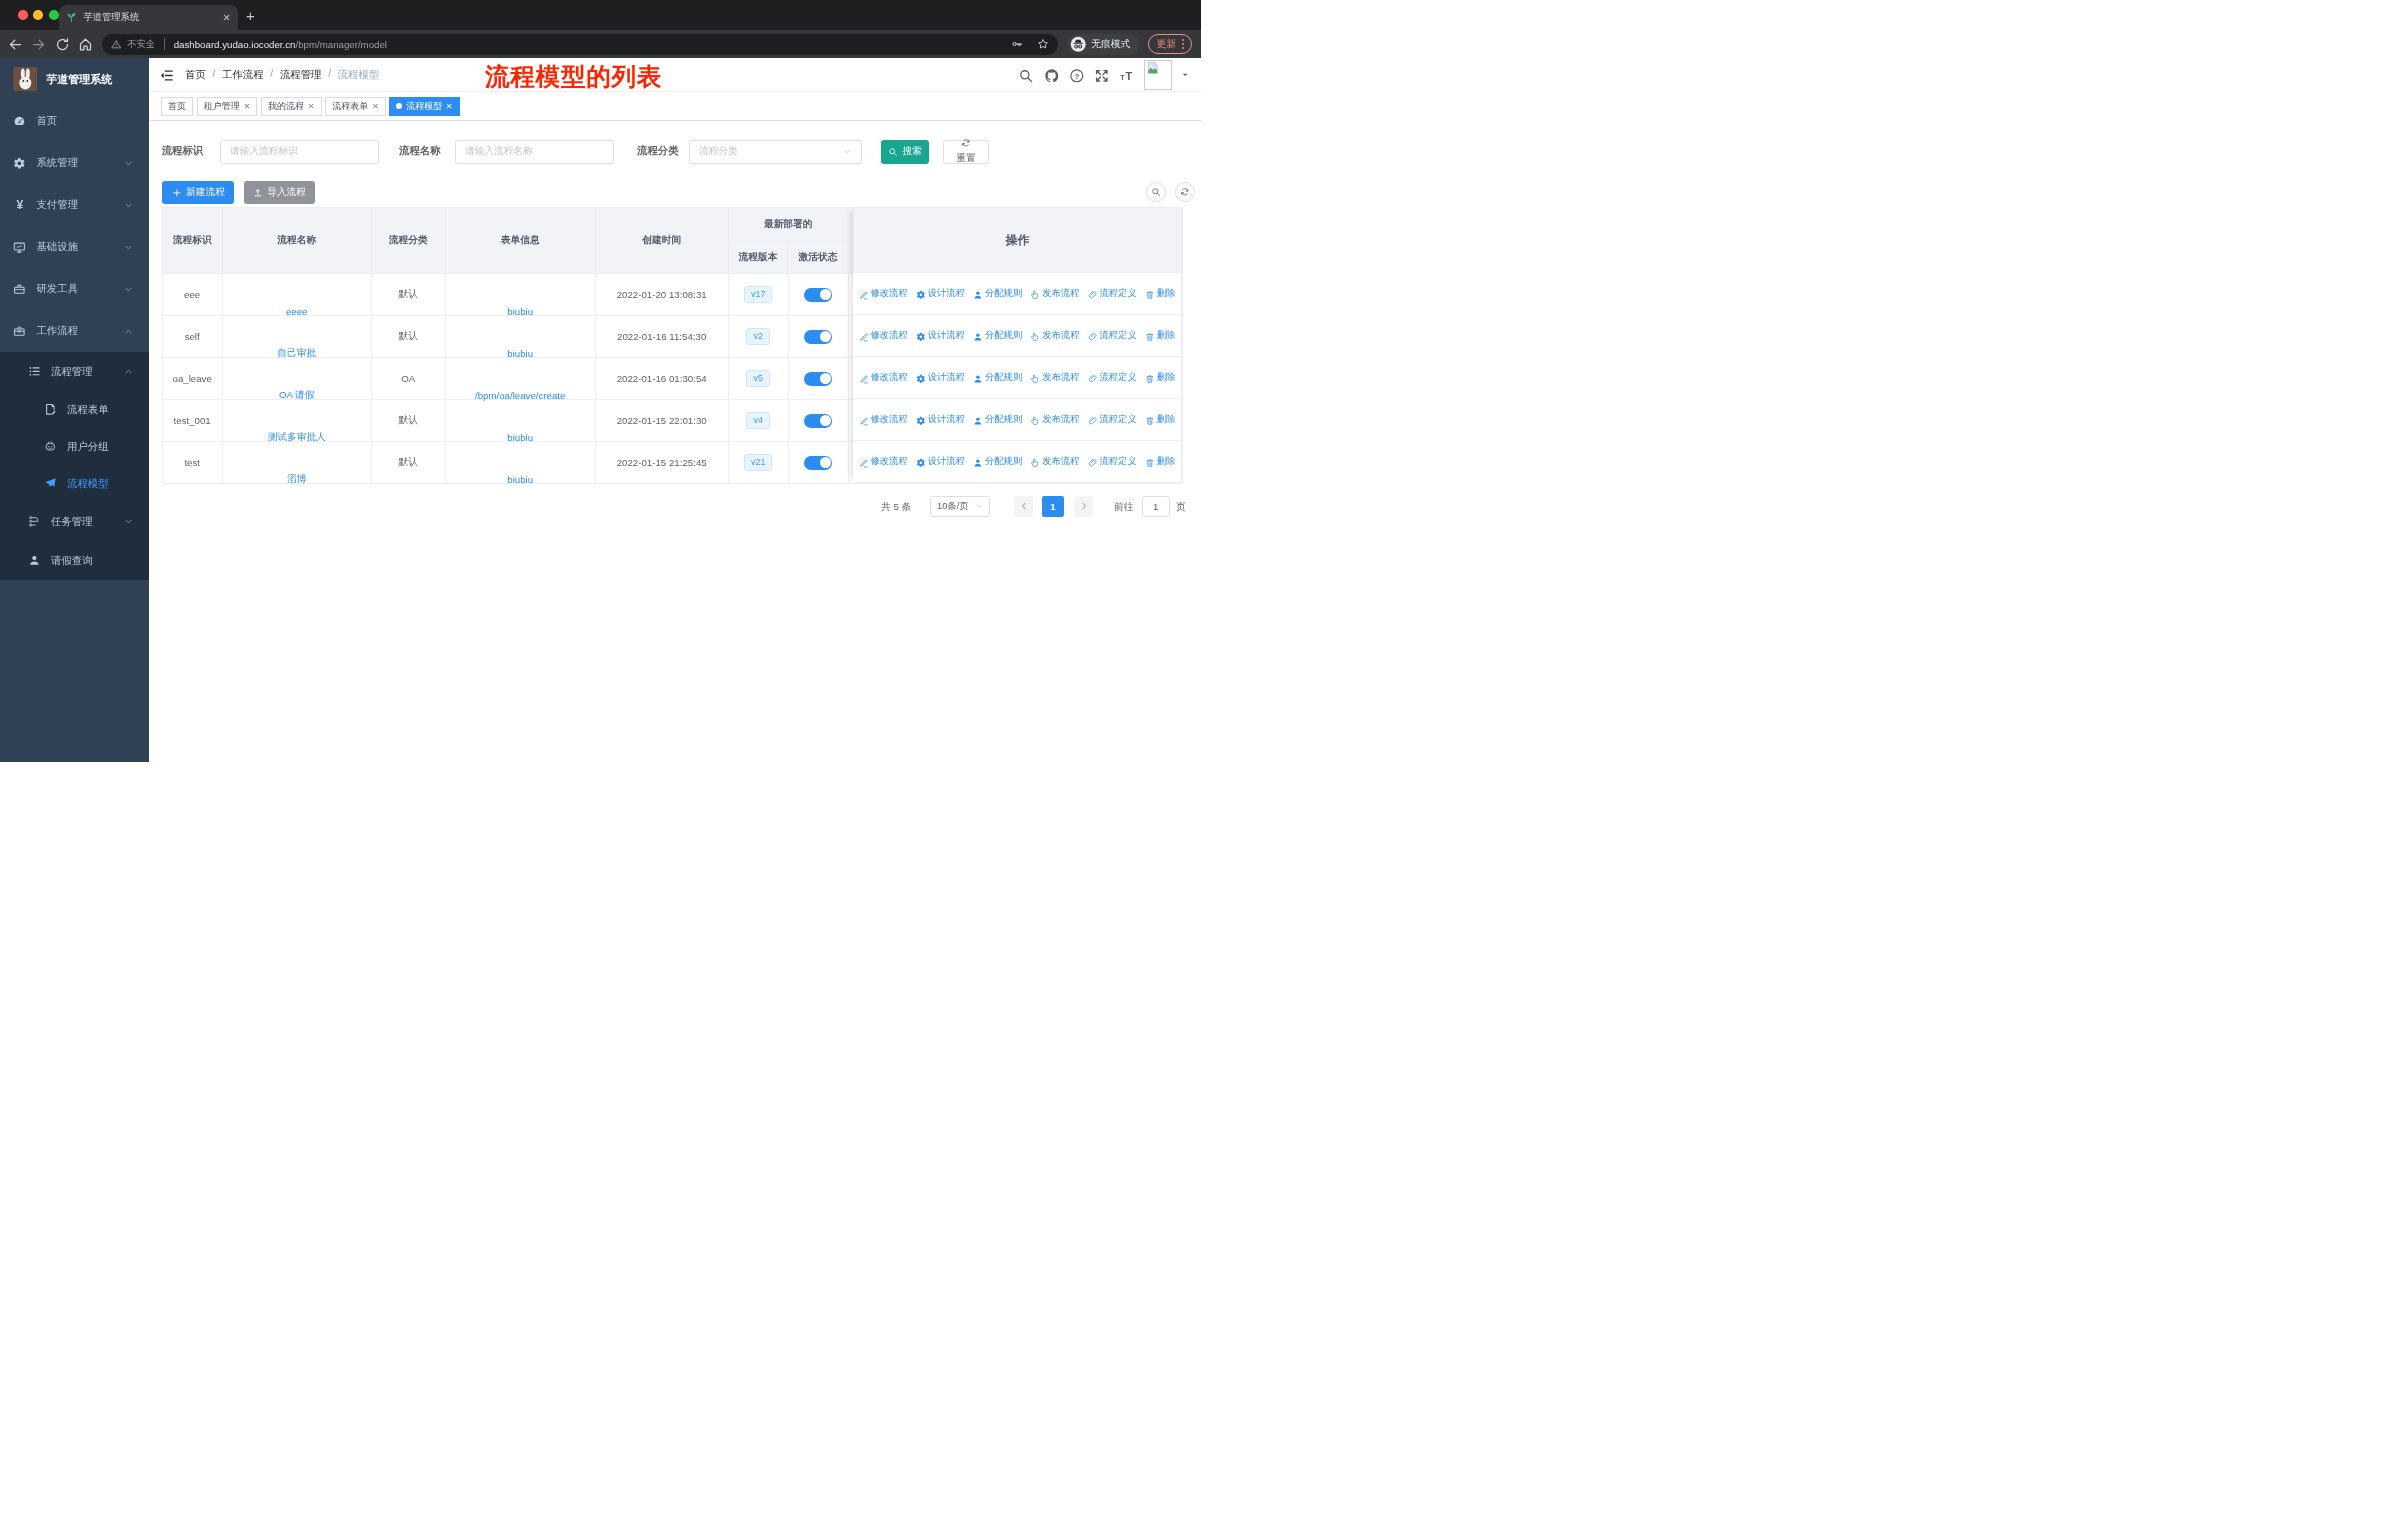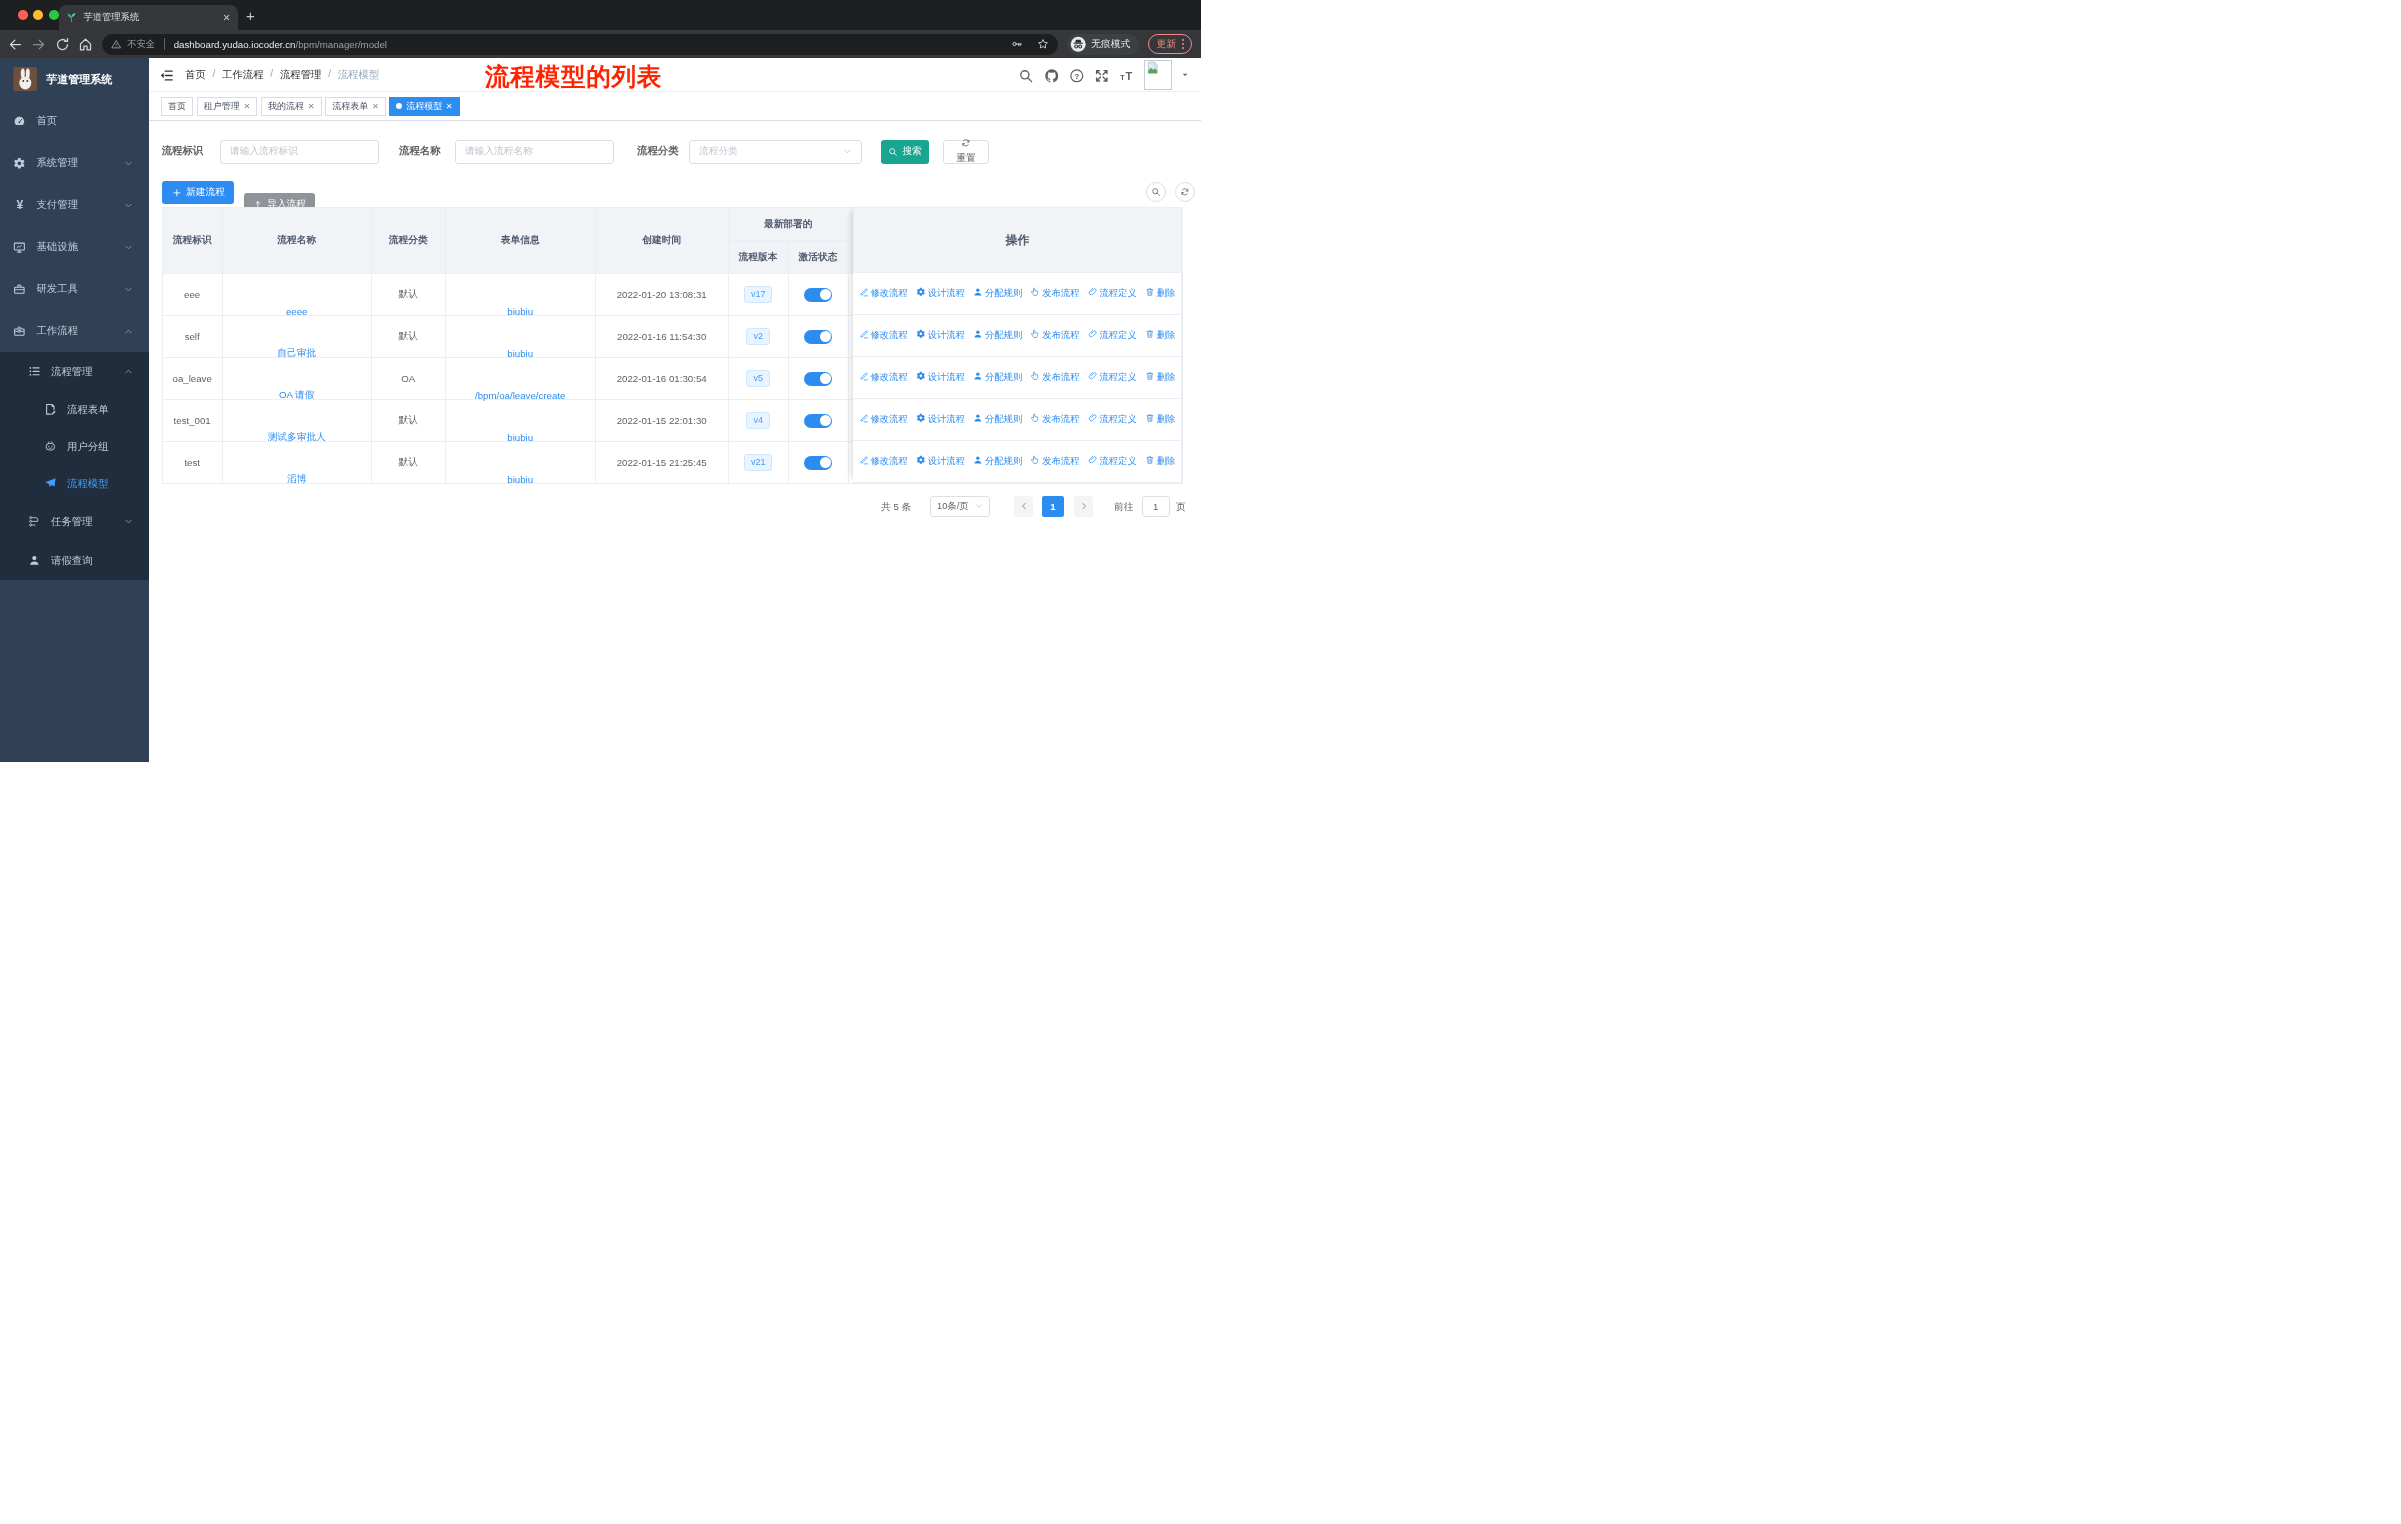--- a/index.html
+++ b/index.html
@@ -85,21 +85,21 @@
             display:flex; align-items:center; padding:0 9px; font-size:9.7px; color:#bfc3cc; }
   .finput .caret { margin-left:auto; width:9px; height:9px; color:#c0c4cc; }
   .btn { display:inline-flex; align-items:center; justify-content:center; gap:4.5px; border-radius:3px;
          font-size:9.7px; height:24px; cursor:pointer; white-space:nowrap; }
   #btn-search { left:732px; top:18.6px; width:48px; background:#18a690; color:#fff; }
   #btn-search .ic, #btn-reset .ic { width:9.7px; height:9.7px; }
   #btn-reset { left:794px; top:18.6px; width:46px; background:#fff; border:0.7px solid #dcdfe6; color:#606266;flex-direction:column; }
 
   
   #btn-create { left:13.4px; top:60px; width:72px; height:23px; background:#2d8cf0; color:#fff; }
-  #btn-import { left:95px; top:60px; width:71px; height:23px; background:#909399; color:#fff;margin-top:12px; }
+  #btn-import { left:95px; top:60px; width:71px; height:23px; background:#909399; color:#fff; }
   .btn .ic16 { width:9.7px; height:9.7px; }
   .round-btn { top:61px; width:20px; height:20px; border:0.7px solid #dcdfe6; border-radius:50%;
                display:flex; align-items:center; justify-content:center; color:#5f6772; background:#fff; }
   .round-btn .ic { width:9.7px; height:9.7px; }
 
   
   #table { left:12.7px; top:86px; width:1021px; border:0.7px solid #ebeef5; border-bottom:none; font-size:9.7px; color:#606266; }
   .hrow, .trow { display:flex; }
   .th, .td { border-right:0.7px solid #ebeef5; border-bottom:0.7px solid #ebeef5; display:flex; align-items:center; justify-content:center; text-align:center; }
   .th { background:#f2f3f7; color:#515a6e; font-weight:bold; }
@@ -115,21 +115,21 @@
   .vtag { font-size:9px; color:#409eff; background:#e8f4ff; border:0.7px solid #d0e6fb; border-radius:3px; padding:1.5px 6px; line-height:1.3; }
   .toggle { width:28px; height:14px; border-radius:7.4px; background:#2d8cf0; position:relative; display:inline-block; cursor:pointer; }
   .toggle .knob { position:absolute; right:1.5px; top:1.5px; width:11px; height:11px; border-radius:50%; background:#fff; }
 
   
   #fixed-col { left:704px; top:86px; width:329px; background:#fff; box-shadow:-5.2px 0 6.7px -3.7px rgba(0,0,0,.18); }
   #fixed-col .fh { height:66px; background:#f2f3f7; border:0.7px solid #ebeef5; border-bottom:0.7px solid #ebeef5;
                    display:flex; align-items:center; justify-content:center; font-weight:bold; color:#515a6e; border-left:0.7px solid #ebeef5; }
   .arow { height:42px; border-bottom:0.7px solid #ebeef5; border-right:0.7px solid #ebeef5; display:flex; align-items:center;
           justify-content:center; gap:8.2px; white-space:nowrap; }
-  .alink { display:inline-flex; align-items:flex-start; gap:2.2px; color:#2d8cf0; font-size:9.3px; text-decoration:none; cursor:pointer; }
+  .alink { display:inline-flex; align-items:flex-end; gap:2.2px; color:#2d8cf0; font-size:9.3px; text-decoration:none; cursor:pointer; }
   .alink .ic { width:9.7px; height:9.7px; }
 
   
   #pager { left:0; top:375px; width:1033px; height:21px; font-size:9.7px; color:#606266; }
   #pg-total { left:732px; top:4.5px; }
   #pg-size { left:781px; top:0; width:60px; height:21px; border:0.7px solid #dcdfe6; border-radius:3px;
              display:flex; align-items:center; padding:0 6px; font-size:9.3px; color:#606266; }
   #pg-size .caret { margin-left:auto; width:8.2px; height:8.2px; color:#c0c4cc; }
   .pg-btn { top:0; width:19.4px; height:21px; background:#f4f4f5; border-radius:2.2px; display:flex; align-items:center;
             justify-content:center; color:#a8aeb8; }

